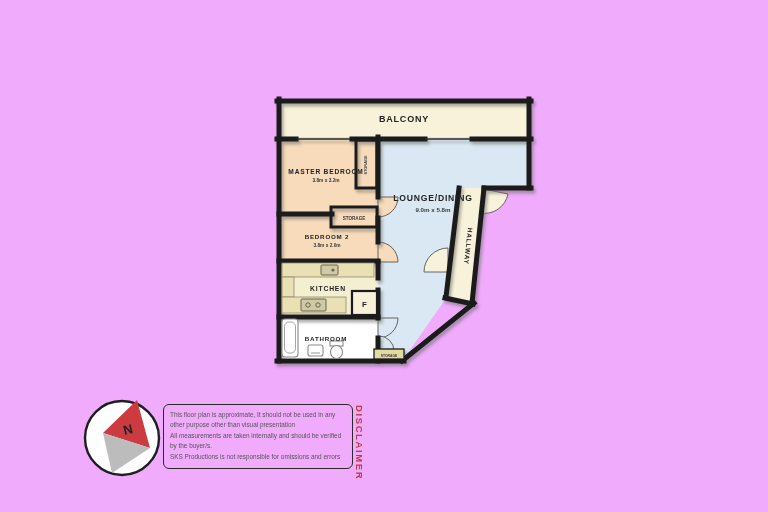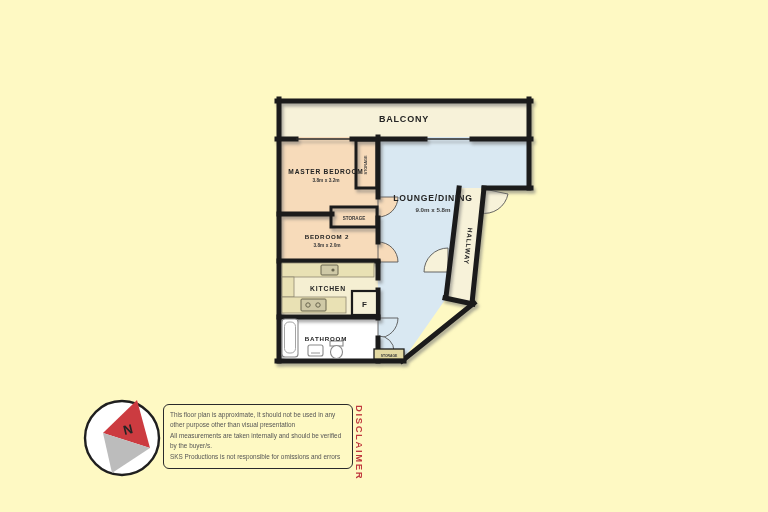--- a/index.html
+++ b/index.html
@@ -1,16 +1,16 @@
 <!DOCTYPE html>
 <html><head>
 <meta charset="utf-8">
 <style>
   html,body{margin:0;padding:0;background:#ffffff;}
-  .stage{position:relative;width:768px;height:512px;background:#fef9c3;overflow:hidden;
+  .stage{position:relative;width:768px;height:512px;background:#f0abfc;overflow:hidden;
          font-family:"Liberation Sans", sans-serif;}
   svg{position:absolute;left:0;top:0;}
   .wall{stroke:#1b1b1b;stroke-width:5;stroke-linecap:square;fill:none;}
   .wallthin{stroke:#1b1b1b;stroke-width:3;fill:none;}
   .window{stroke:#2a2a2a;stroke-width:1.4;fill:none;}
   .walls{filter:drop-shadow(2px 3px 1.5px rgba(110,110,110,0.55));}
   .fixture{stroke:#8a8a8a;stroke-width:1.1;fill:#ffffff;}
   .appliance{stroke:#69654e;stroke-width:1;fill:#cfc9a6;}
   .doorarc{stroke:#555;stroke-width:0.9;}
   text{fill:#242424;font-weight:bold;}

